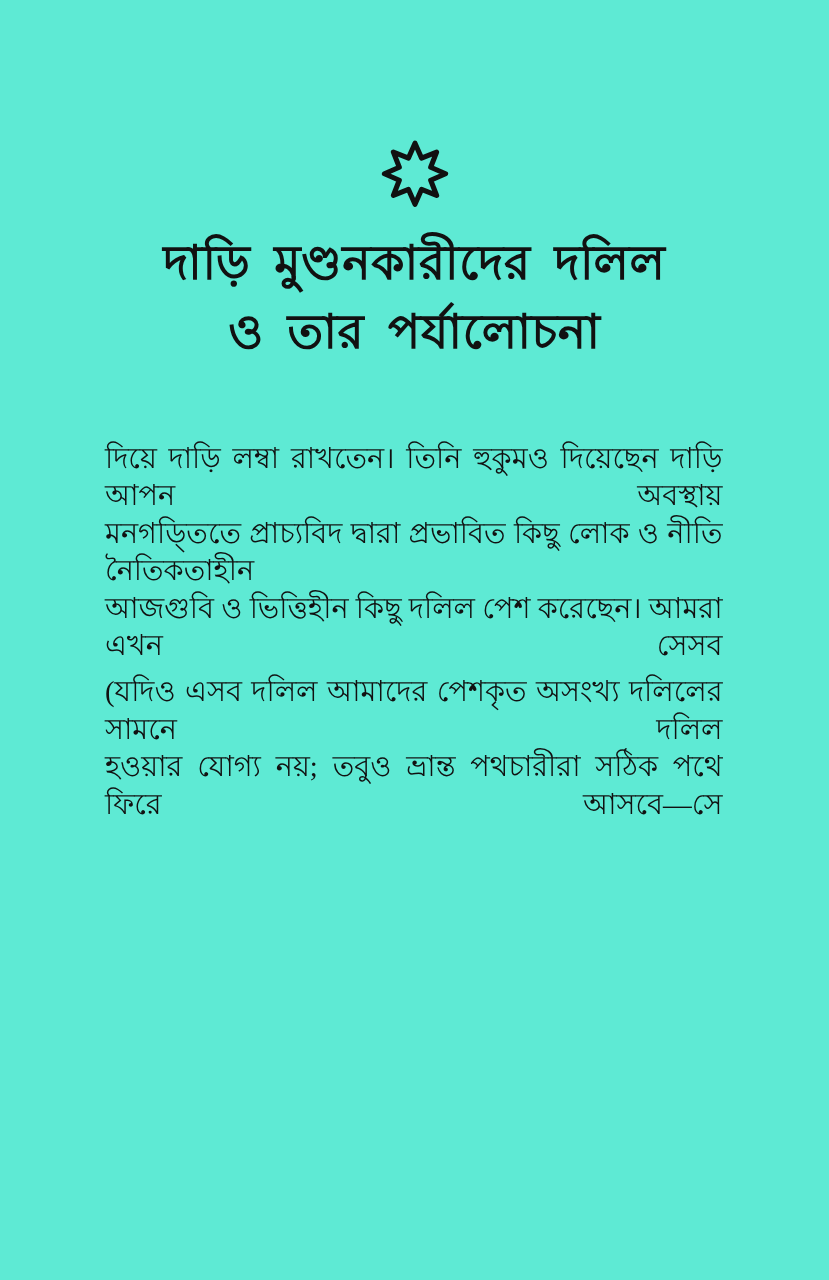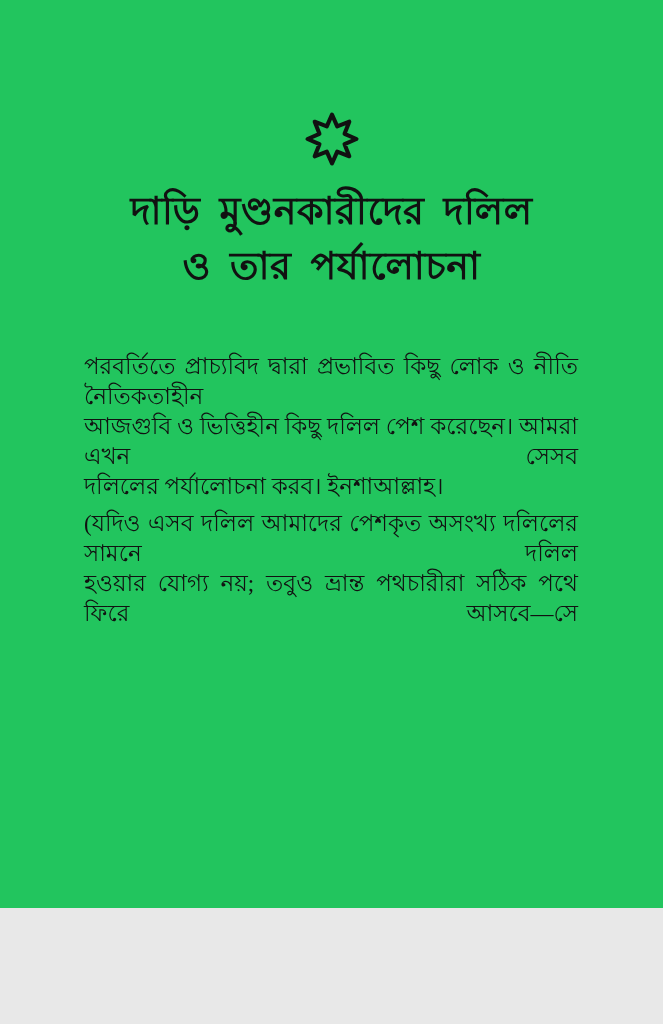--- a/index.html
+++ b/index.html
@@ -3,23 +3,23 @@
 <meta charset="utf-8">
 <style>
   html, body { margin: 0; padding: 0; }
   body {
     font-family: "Liberation Serif", "DejaVu Sans", sans-serif;
     background: #e8e8e8;
   }
   .page {
     position: relative;
     width: 663px;
-    height: 908px;
+    height: 1024px;
     margin: 0 auto;
-    background: #22c55e;
+    background: #5eead4;
     color: #111111;
     overflow: hidden;
   }
   .ornament {
     position: absolute;
     top: 110px;
     left: 0;
     width: 100%;
     display: flex;
     justify-content: center;
@@ -65,23 +65,23 @@
   </div>
 
   <div class="title-block">
     <div>দাড়ি মুণ্ডনকারীদের দলিল</div>
     <div>ও তার পর্যালোচনা</div>
   </div>
 
   <div class="content">
 
     <div class="paragraph">
-        <div class="jline">পরবর্তিতে প্রাচ্যবিদ দ্বারা প্রভাবিত কিছু লোক ও নীতি নৈতিকতাহীন</div>
+        <div class="jline">দিয়ে দাড়ি লম্বা রাখতেন। তিনি হুকুমও দিয়েছেন দাড়ি আপন অবস্থায়</div>
+        <div class="jline">মনগড্তিতে প্রাচ্যবিদ দ্বারা প্রভাবিত কিছু লোক ও নীতি নৈতিকতাহীন</div>
         <div class="jline">আজগুবি ও ভিত্তিহীন কিছু দলিল পেশ করেছেন। আমরা এখন সেসব</div>
-        <div class="jline last">দলিলের পর্যালোচনা করব। ইনশাআল্লাহ।</div>
       </div>
 
     <div class="paragraph">
         <div class="jline">(যদিও এসব দলিল আমাদের পেশকৃত অসংখ্য দলিলের সামনে দলিল</div>
         <div class="jline">হওয়ার যোগ্য নয়; তবুও ভ্রান্ত পথচারীরা সঠিক পথে ফিরে আসবে—সে</div>
       </div>
 
   </div>
 </div>
 

